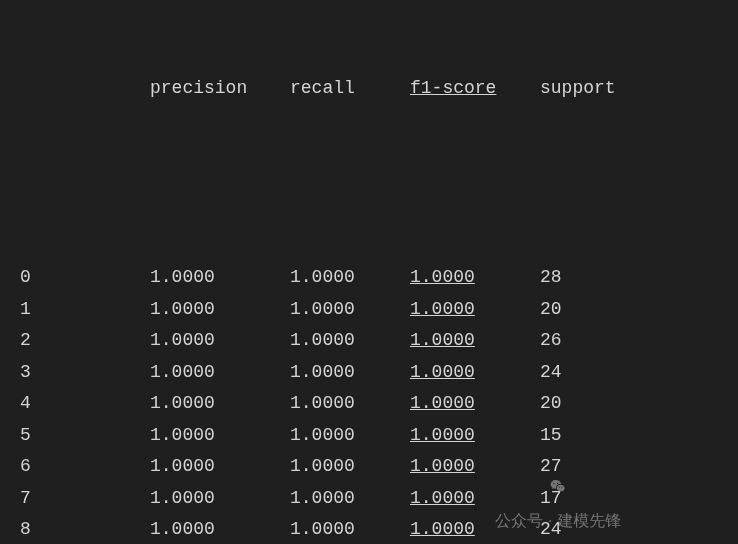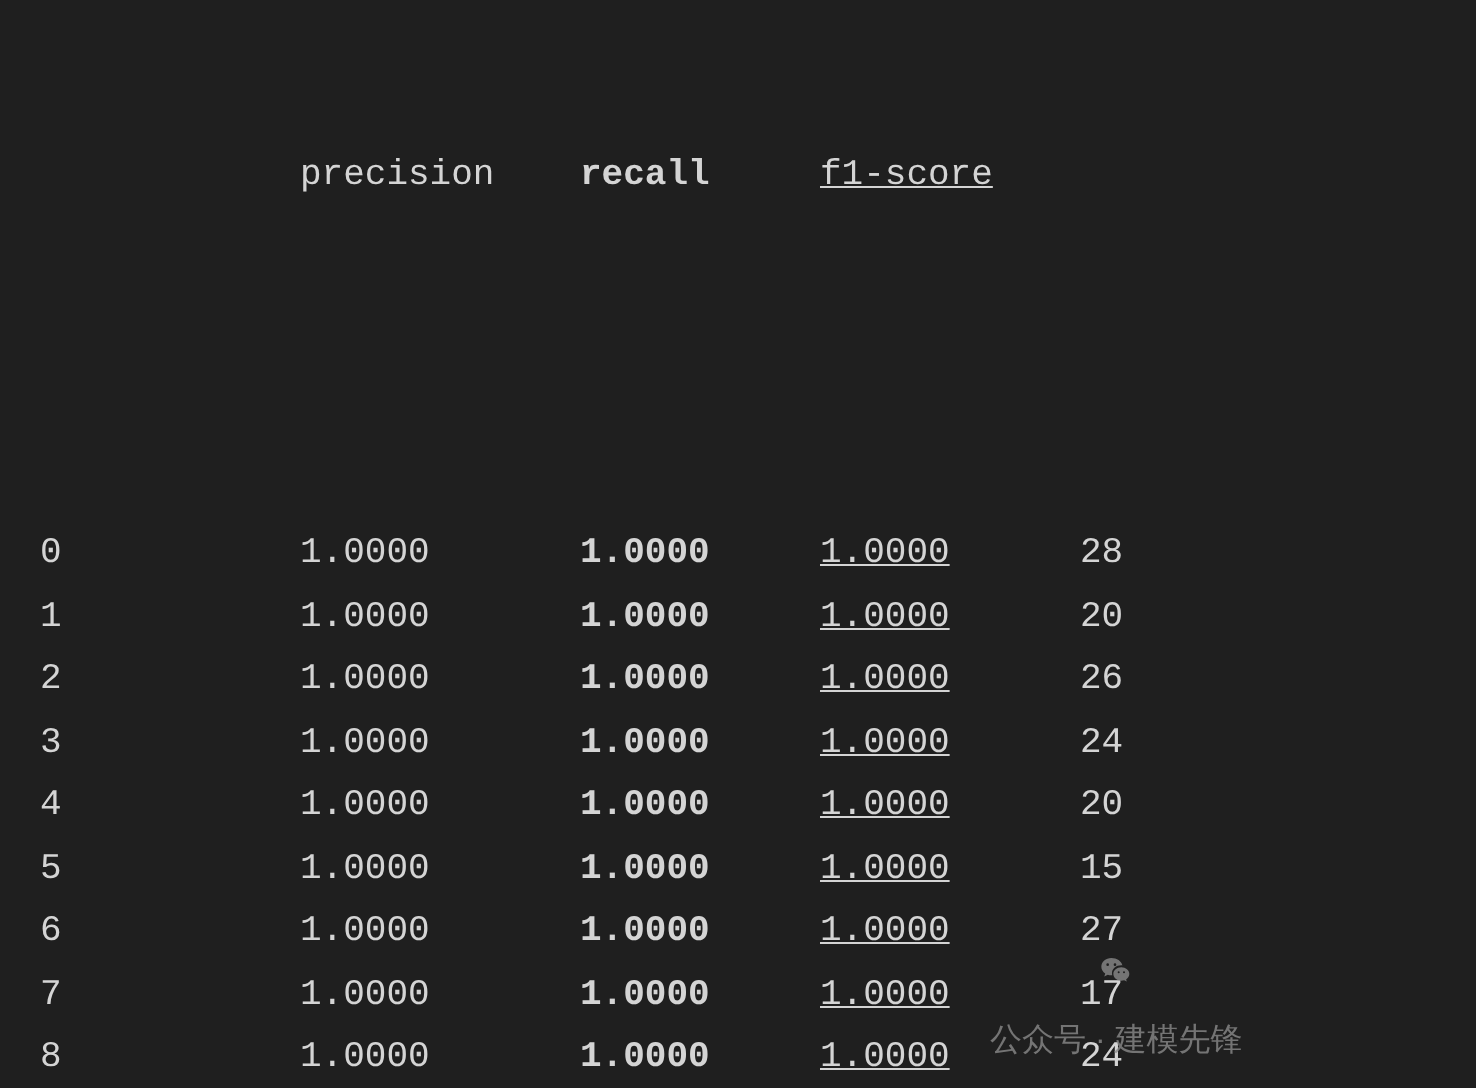--- a/index.html
+++ b/index.html
@@ -16,21 +16,21 @@
       white-space: pre;
     }
     .row {
       display: flex;
     }
     .cell {
       text-align: left;
     }
     .c-label { width: 130px; }
     .c-prec  { width: 140px; }
-    .c-rec   { width: 120px; font-weight: bold; }
+    .c-rec   { width: 120px; }
     .c-f1    { width: 130px; text-decoration: underline; }
     .c-sup   { width: 140px; }
     .blank-row { height: 31.5px; }
     .watermark {
       position: absolute;
       left: 495px;
       top: 475px;
       color: #8a8a8a;
       font-size: 16px;
       font-family: "Microsoft YaHei", sans-serif;
@@ -48,20 +48,21 @@
   </style>
 </head>
 <body>
 
 <div class="report">
   <div class="row">
     <span class="cell c-label"></span>
     <span class="cell c-prec">precision</span>
     <span class="cell c-rec">recall</span>
     <span class="cell c-f1">f1-score</span>
+    <span class="cell c-sup">support</span>
   </div>
   <div class="blank-row"></div>
   <div id="class-rows"><div class="row"><span class="cell c-label">0</span><span class="cell c-prec">1.0000</span><span class="cell c-rec">1.0000</span><span class="cell c-f1">1.0000</span><span class="cell c-sup">28</span></div><div class="row"><span class="cell c-label">1</span><span class="cell c-prec">1.0000</span><span class="cell c-rec">1.0000</span><span class="cell c-f1">1.0000</span><span class="cell c-sup">20</span></div><div class="row"><span class="cell c-label">2</span><span class="cell c-prec">1.0000</span><span class="cell c-rec">1.0000</span><span class="cell c-f1">1.0000</span><span class="cell c-sup">26</span></div><div class="row"><span class="cell c-label">3</span><span class="cell c-prec">1.0000</span><span class="cell c-rec">1.0000</span><span class="cell c-f1">1.0000</span><span class="cell c-sup">24</span></div><div class="row"><span class="cell c-label">4</span><span class="cell c-prec">1.0000</span><span class="cell c-rec">1.0000</span><span class="cell c-f1">1.0000</span><span class="cell c-sup">20</span></div><div class="row"><span class="cell c-label">5</span><span class="cell c-prec">1.0000</span><span class="cell c-rec">1.0000</span><span class="cell c-f1">1.0000</span><span class="cell c-sup">15</span></div><div class="row"><span class="cell c-label">6</span><span class="cell c-prec">1.0000</span><span class="cell c-rec">1.0000</span><span class="cell c-f1">1.0000</span><span class="cell c-sup">27</span></div><div class="row"><span class="cell c-label">7</span><span class="cell c-prec">1.0000</span><span class="cell c-rec">1.0000</span><span class="cell c-f1">1.0000</span><span class="cell c-sup">17</span></div><div class="row"><span class="cell c-label">8</span><span class="cell c-prec">1.0000</span><span class="cell c-rec">1.0000</span><span class="cell c-f1">1.0000</span><span class="cell c-sup">24</span></div></div>
   
   
   
   
 </div>
 
 <div class="watermark">

